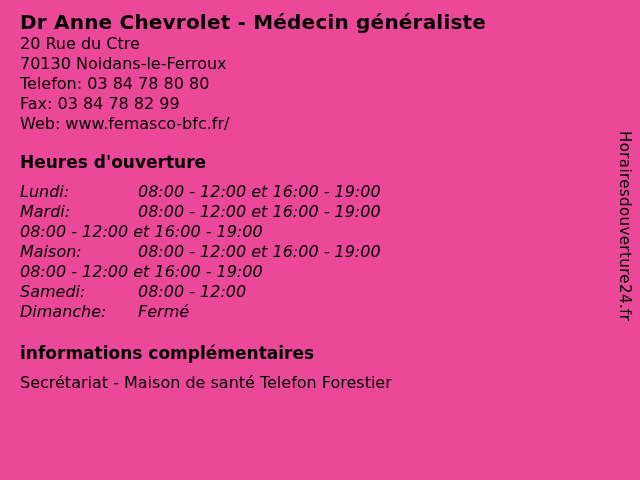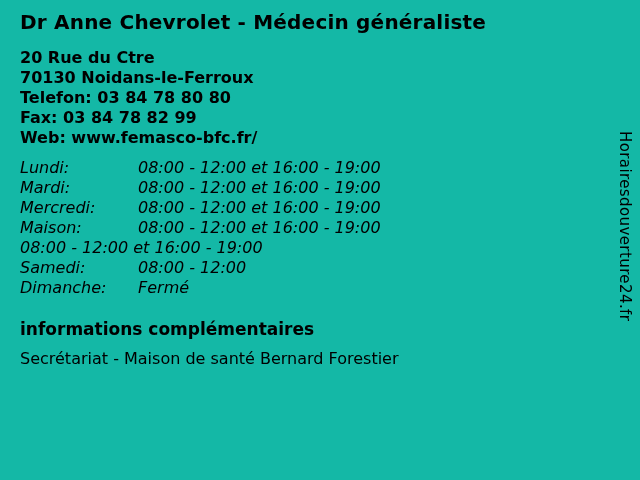--- a/index.html
+++ b/index.html
@@ -7,40 +7,39 @@
     padding: 0;
     background: #ffffff;
     color: #000000;
     font-family: "DejaVu Sans", "Liberation Sans", sans-serif;
   }
   .viewport {
     position: relative;
     width: 640px;
     height: 480px;
     overflow: hidden;
-    background: #14b8a6;
+    background: #ec4899;
   }
   .content {
     position: absolute;
     left: 20px;
     top: 10px;
     width: 570px;
   }
   .page-title {
     font-size: 20px;
     font-weight: 700;
     line-height: 24px;
     margin: 0;
     letter-spacing: 0.2px;
   }
   .contact-block {
-    margin-top: 14px;
+    margin-top: 0;
     font-size: 16px;
     line-height: 20px;
-    font-weight: bold;
   }
   .section-heading {
     font-size: 17px;
     font-weight: 700;
     line-height: 20px;
     margin: 18px 0 0 0;
   }
   .hours-table {
     margin-top: 10px;
     font-size: 16px;
@@ -85,32 +84,32 @@
     <h1 class="page-title">Dr Anne Chevrolet - Médecin généraliste</h1>
 
     <div class="contact-block">
       <div>20 Rue du Ctre</div>
       <div>70130 Noidans-le-Ferroux</div>
       <div>Telefon: 03 84 78 80 80</div>
       <div>Fax: 03 84 78 82 99</div>
       <div>Web: www.femasco-bfc.fr/</div>
     </div>
 
+    <h2 class="section-heading">Heures d'ouverture</h2>
 
     <div class="hours-table">
       <div class="hours-row">
         <div class="hours-day">Lundi:</div>
         <div class="hours-time">08:00 - 12:00 et 16:00 - 19:00</div>
       </div>
       <div class="hours-row">
         <div class="hours-day">Mardi:</div>
         <div class="hours-time">08:00 - 12:00 et 16:00 - 19:00</div>
       </div>
       <div class="hours-row">
-        <div class="hours-day">Mercredi:</div>
         <div class="hours-time">08:00 - 12:00 et 16:00 - 19:00</div>
       </div>
       <div class="hours-row">
         <div class="hours-day">Maison:</div>
         <div class="hours-time">08:00 - 12:00 et 16:00 - 19:00</div>
       </div>
       <div class="hours-row">
         <div class="hours-time">08:00 - 12:00 et 16:00 - 19:00</div>
       </div>
       <div class="hours-row">
@@ -118,18 +117,18 @@
         <div class="hours-time">08:00 - 12:00</div>
       </div>
       <div class="hours-row">
         <div class="hours-day">Dimanche:</div>
         <div class="hours-time">Fermé</div>
       </div>
     </div>
 
     <h2 class="section-heading info-heading">informations complémentaires</h2>
 
-    <div class="info-text">Secrétariat - Maison de santé Bernard Forestier</div>
+    <div class="info-text">Secrétariat - Maison de santé Telefon Forestier</div>
 
   </div>
 
   <div class="watermark">Horairesdouverture24.fr</div>
 </div>
 
 </body></html>

